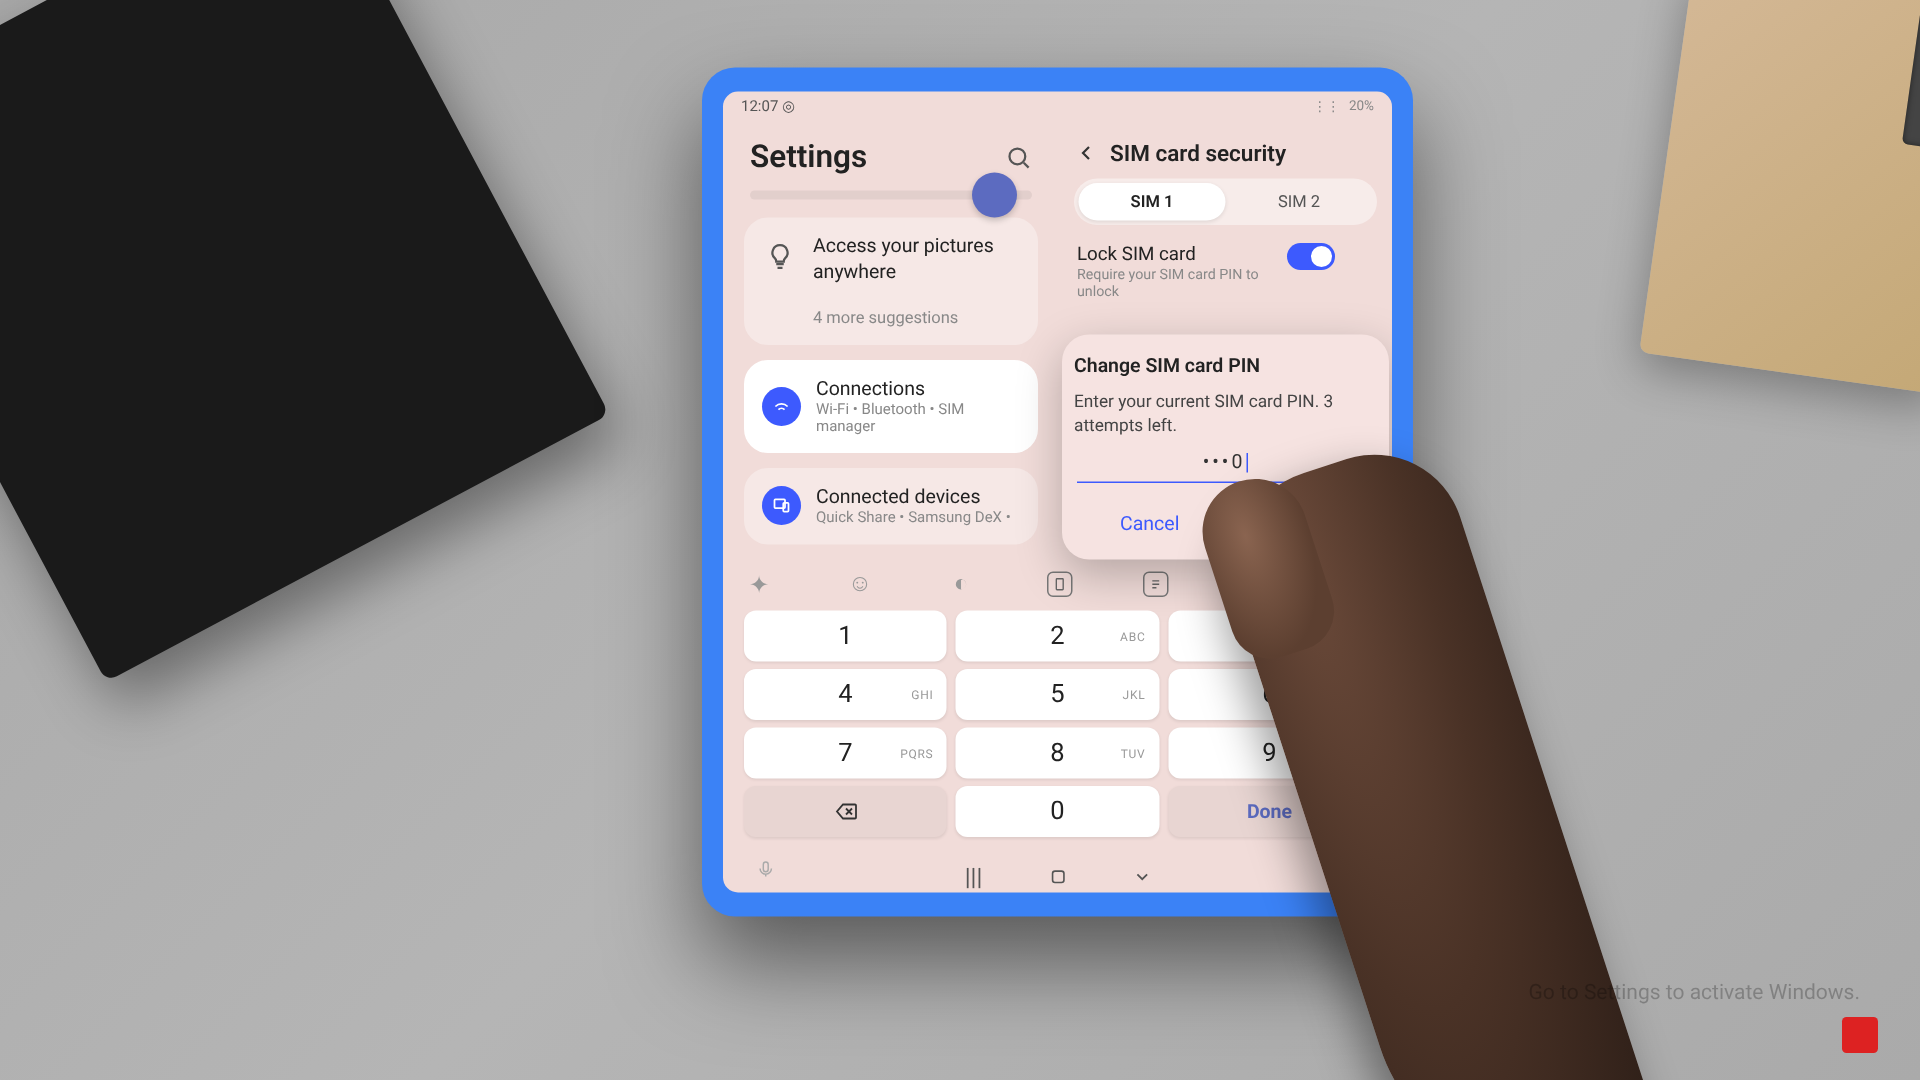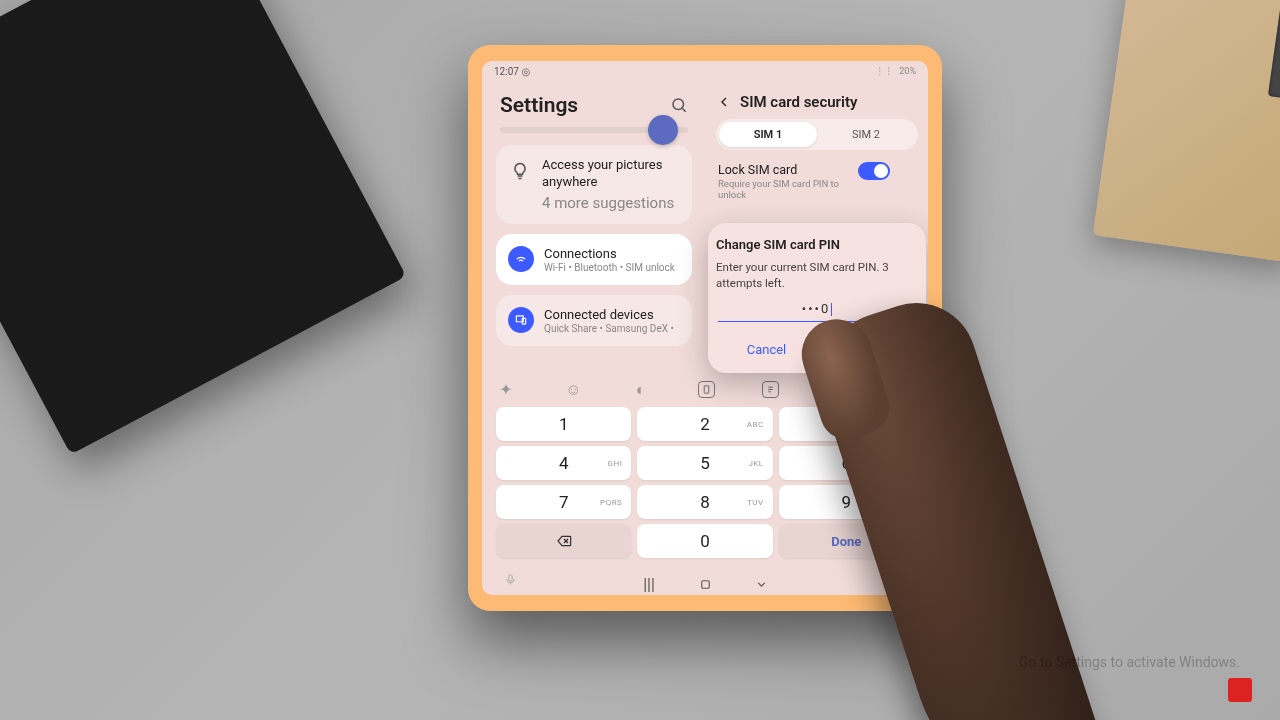--- a/index.html
+++ b/index.html
@@ -4,37 +4,37 @@
 <style>
   *{box-sizing:border-box;margin:0;padding:0;font-family:-apple-system,BlinkMacSystemFont,"Segoe UI",Roboto,sans-serif}
   body{width:1280px;height:720px;background:linear-gradient(135deg,#a8a8a8 0%,#b5b5b5 50%,#aaa 100%);position:relative;overflow:hidden}
   .device-box{position:absolute;left:-50px;top:-30px;width:380px;height:420px;background:#1a1a1a;transform:rotate(-28deg);border-radius:8px;box-shadow:0 20px 40px rgba(0,0,0,.4)}
   .box-text{position:absolute;left:58px;top:100px;color:#c9c9c9;font-size:32px;font-weight:300;letter-spacing:1px;transform:rotate(-90deg);transform-origin:left top;white-space:nowrap}
   .wood-block{position:absolute;right:-30px;top:-10px;width:200px;height:260px;background:linear-gradient(135deg,#d4b896 0%,#c4a876 100%);border-radius:6px;box-shadow:0 10px 30px rgba(0,0,0,.3);transform:rotate(8deg)}
   .hinge{position:absolute;right:18px;top:8px;width:28px;height:90px;background:#444;border-radius:4px;box-shadow:inset 0 0 4px rgba(0,0,0,.5)}
   .watermark{position:absolute;right:40px;bottom:50px;color:rgba(0,0,0,.25);font-size:14px;text-align:left}
   .watermark .t1{font-size:18px;margin-bottom:2px;color:rgba(0,0,0,.32)}
   .logo-chip{position:absolute;right:28px;bottom:18px;width:24px;height:24px;background:#d22;border-radius:3px}
-  .tablet{position:absolute;left:468px;top:45px;width:474px;height:566px;background:#fdba74;border-radius:22px;padding:16px 14px;box-shadow:0 30px 60px rgba(0,0,0,.5)}
+  .tablet{position:absolute;left:468px;top:45px;width:474px;height:566px;background:#3b82f6;border-radius:22px;padding:16px 14px;box-shadow:0 30px 60px rgba(0,0,0,.5)}
   .screen{width:100%;height:100%;background:#f1dcd9;border-radius:10px;display:flex;flex-direction:column;overflow:hidden;position:relative}
   .status-bar{display:flex;justify-content:space-between;align-items:center;padding:4px 12px;font-size:10px;color:#555;height:20px}
   .status-right{display:flex;gap:6px;align-items:center;color:#888;font-size:9px}
   .main-area{flex:1;display:flex;min-height:0}
   .left-pane{flex:1;padding:0 14px;min-width:0}
   .pane-header{display:flex;justify-content:space-between;align-items:center;padding:12px 4px 10px}
   .pane-title{font-size:21px;font-weight:600;color:#222}
   .search-icon{width:18px;height:18px;color:#555}
   .top-peek{height:18px;background:transparent;position:relative}
   .peek-bar{height:6px;margin:0 4px;background:rgba(0,0,0,.06);border-radius:3px}
   .top-peek .dot{position:absolute;right:14px;top:-12px;width:30px;height:30px;background:#5c6bc0;border-radius:50%;box-shadow:0 2px 4px rgba(0,0,0,.2)}
   .card{background:rgba(255,255,255,.35);border-radius:16px;padding:12px 14px;margin-bottom:10px}
   .access-card{display:flex;align-items:flex-start;gap:12px}
   .bulb-icon{width:20px;height:20px;flex-shrink:0;margin-top:4px;color:#555}
   .access-title{font-size:13px;color:#222;line-height:1.3}
-  .access-sub{font-size:15px;color:#888;margin-top:3px}
+  .access-sub{font-size:11px;color:#888;margin-top:14px}
   .conn-card{background:#fff;padding:10px 12px}
   .conn-row{display:flex;align-items:center;gap:10px;padding:2px 0}
   .conn-ic{width:26px;height:26px;background:#3d5afe;border-radius:50%;display:flex;align-items:center;justify-content:center;flex-shrink:0}
   .conn-ic svg{width:14px;height:14px;color:#fff}
   .conn-text .ct{font-size:13px;color:#222}
   .conn-text .cs{font-size:10px;color:#888;margin-top:1px}
   .conn-devices{background:rgba(255,255,255,.35);padding:10px 12px;border-radius:16px}
   .right-pane{width:222px;padding:0 10px;position:relative}
   .rp-header{display:flex;align-items:center;gap:8px;padding:12px 0 8px}
   .back-chev{width:16px;height:16px;color:#333}
@@ -122,21 +122,21 @@
 
         <div class="card conn-card">
           <div class="conn-row">
             <div class="conn-ic">
               <svg viewBox="0 0 24 24" fill="none" stroke="currentColor" stroke-width="2">
                   <path d="M5 12a10 10 0 0 1 14 0M8.5 15.5a5 5 0 0 1 7 0M12 19h0"></path>
                 </svg>
             </div>
             <div class="conn-text">
               <div class="ct">Connections</div>
-              <div class="cs">Wi-Fi • Bluetooth • SIM unlock</div>
+              <div class="cs">Wi-Fi • Bluetooth • SIM manager</div>
             </div>
           </div>
         </div>
 
         <div class="conn-devices">
           <div class="conn-row">
             <div class="conn-ic">
               <svg viewBox="0 0 24 24" fill="none" stroke="currentColor" stroke-width="2">
                   <rect x="4" y="5" width="12" height="10" rx="1"></rect>
                   <rect x="14" y="9" width="6" height="10" rx="1"></rect>

